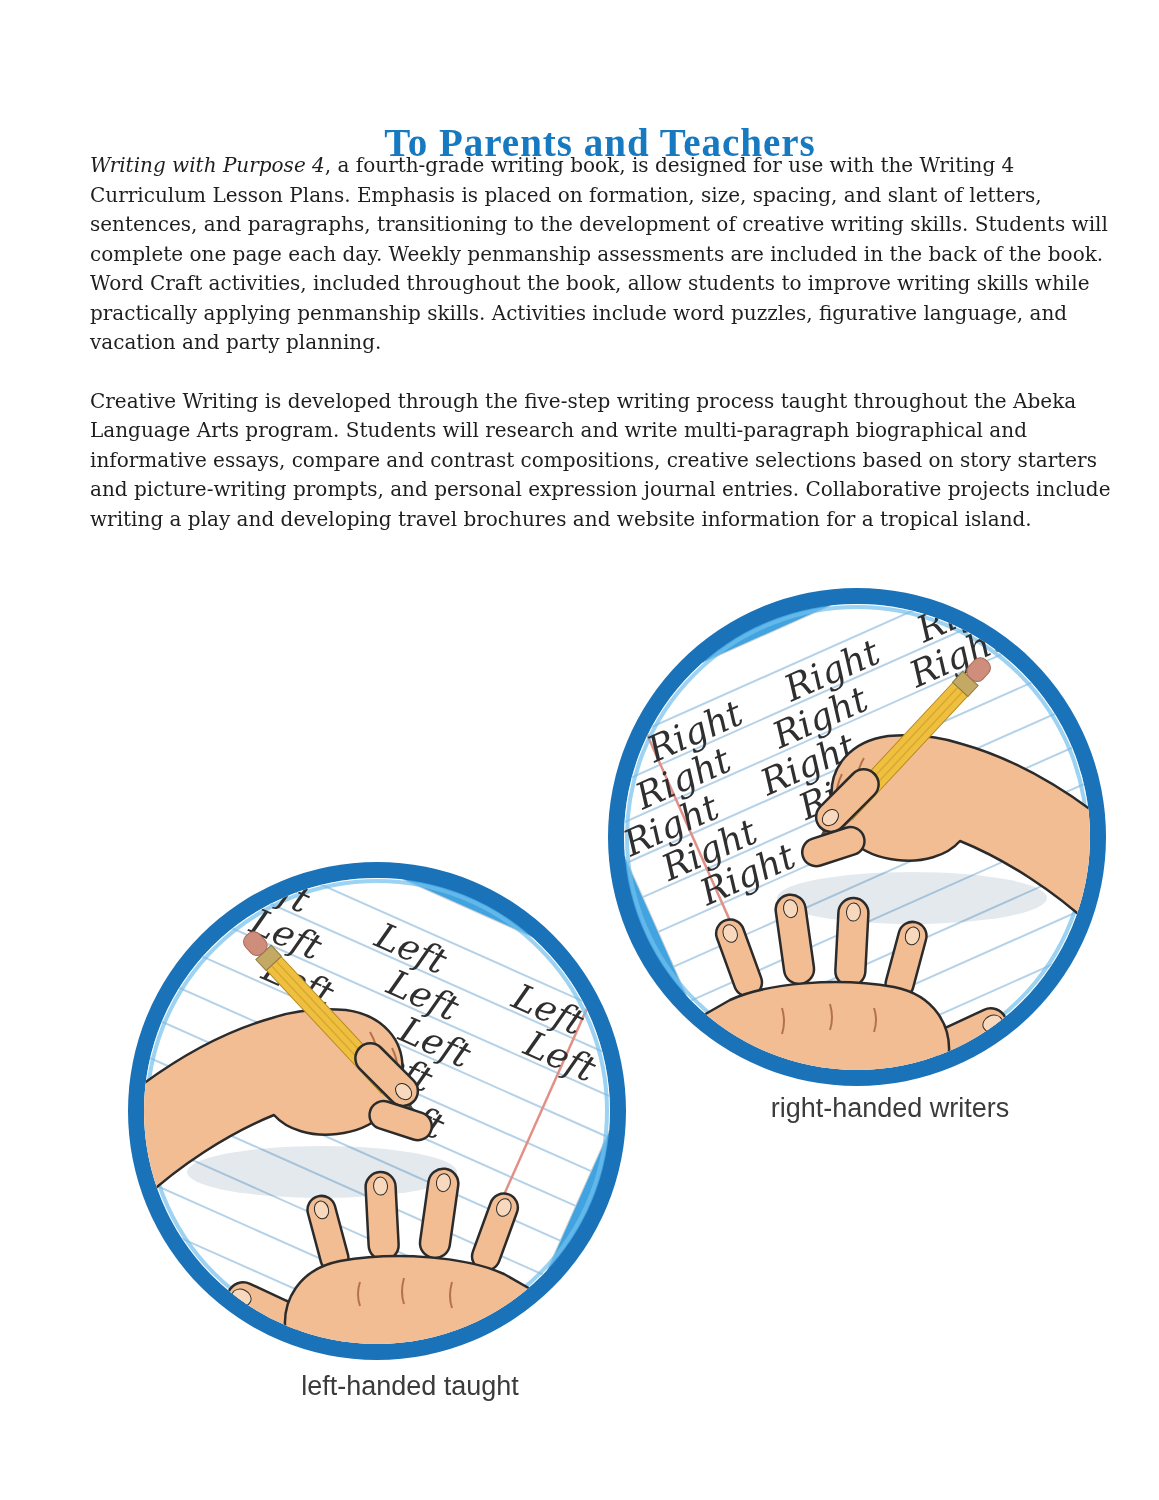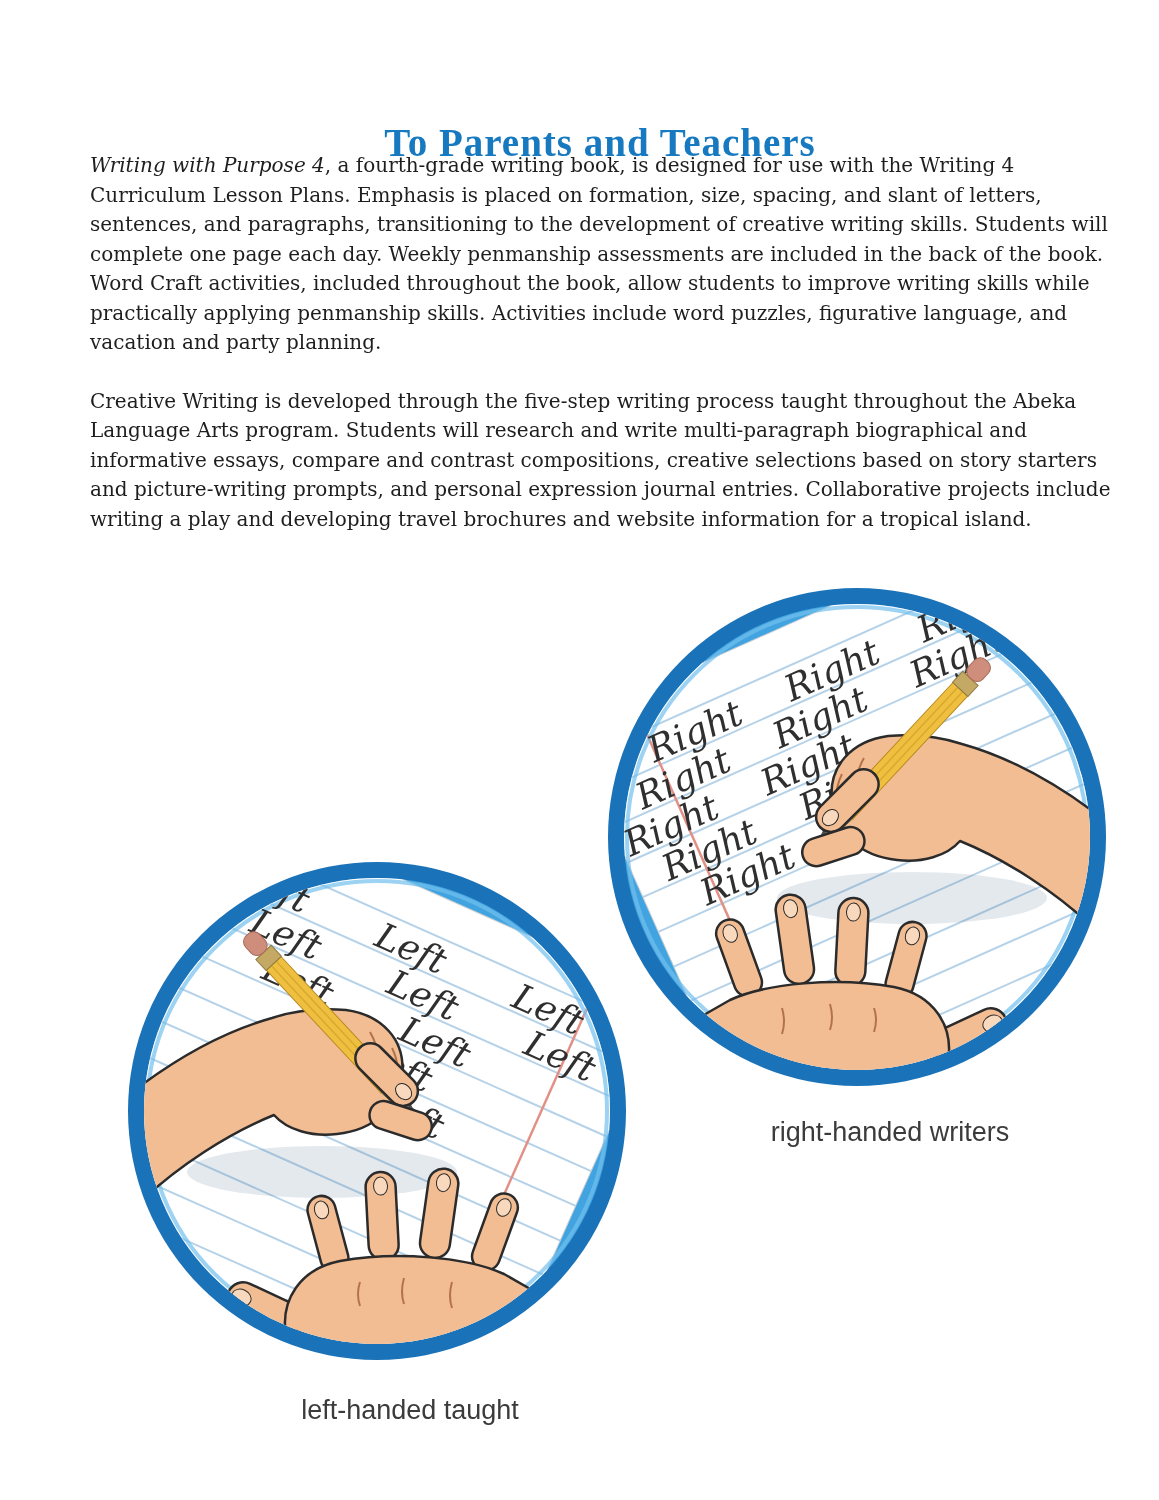--- a/index.html
+++ b/index.html
@@ -18,21 +18,21 @@
     font-size:20px; line-height:29.5px; color:#1e1e1e;
   }
   .bodytext p { margin:0 0 29px 0; }
   .book-title-italic { font-style:italic; }
   .fig-svg { position:absolute; }
   .fig-svg.right { left:602px; top:586px; }
   .fig-svg.left  { left:122px; top:860px; }
   .fig-label {
     position:absolute; width:510px; text-align:center;
     font-family:"Liberation Sans","DejaVu Sans",sans-serif;
-    font-size:27px; color:#3b3b3b;margin-top:24px;
+    font-size:27px; color:#3b3b3b;
   }
   .fig-label.right { left:635px; top:1093px; }
   .fig-label.left  { left:155px; top:1371px; }
   .handwriting {
     font-family:"DejaVu Serif","Liberation Serif",serif;
     font-style:italic; font-size:36px; fill:#2f2f2f;
   }
 </style>
 </head>
 <body>

